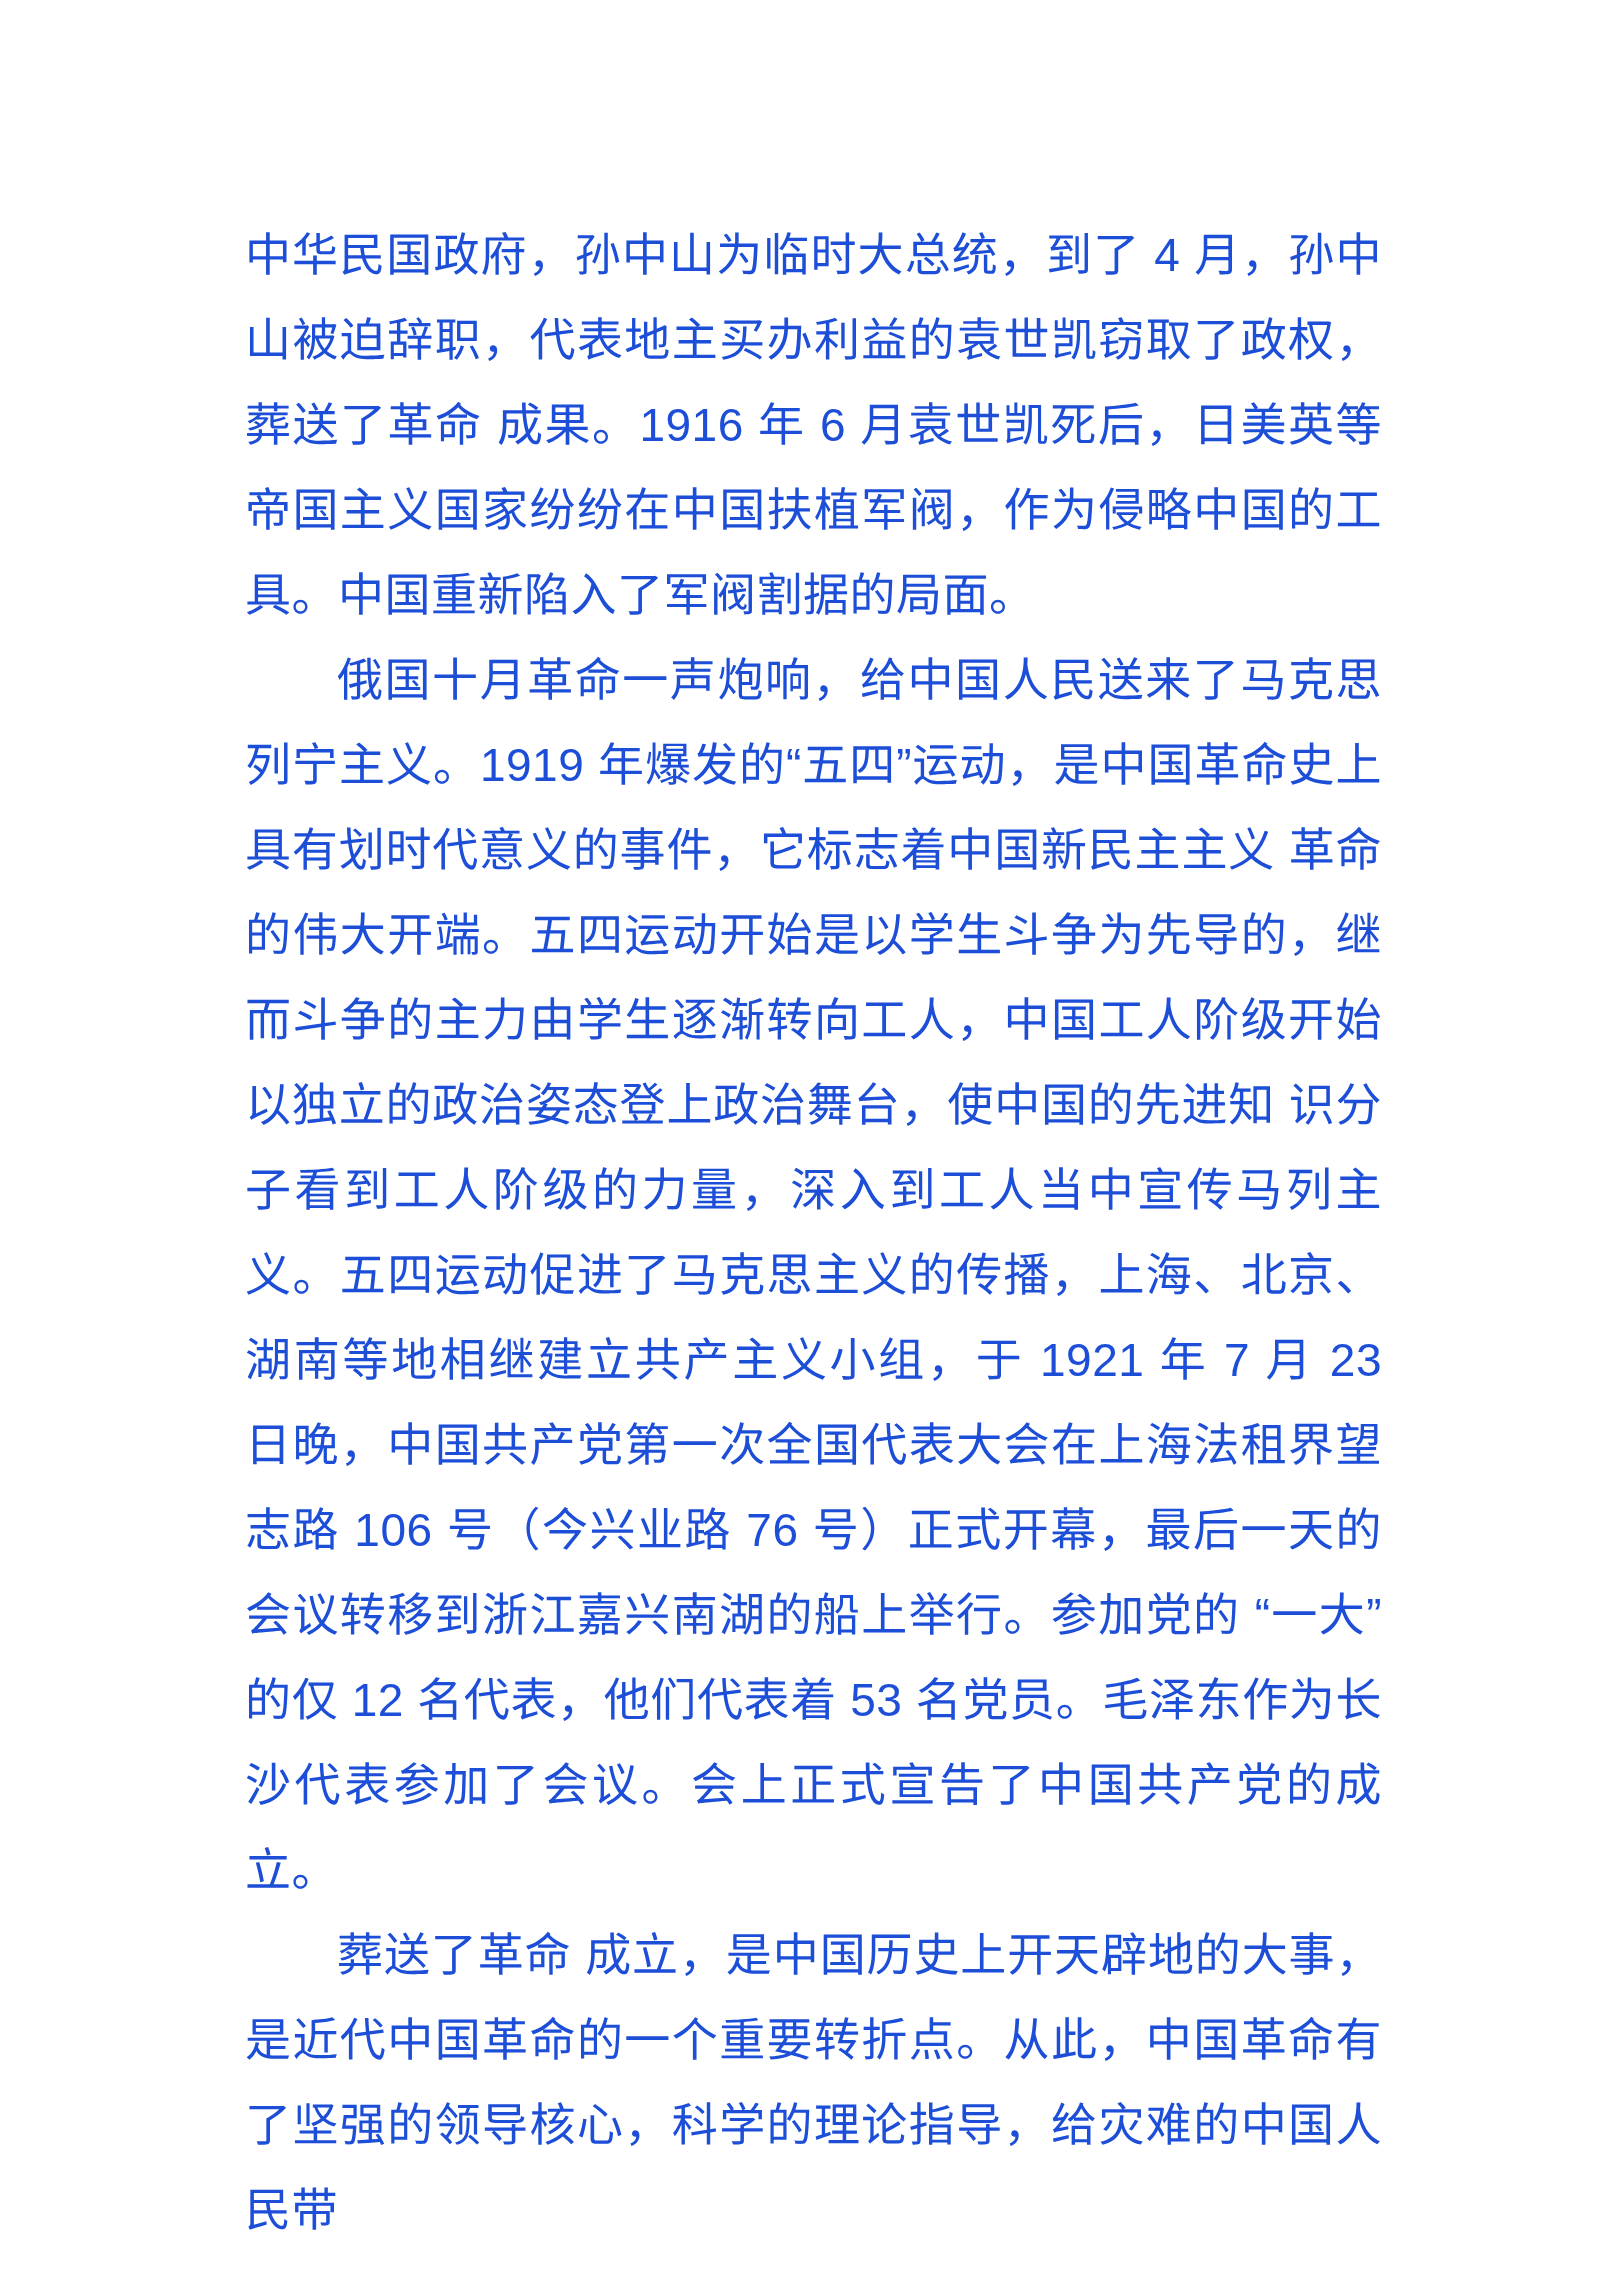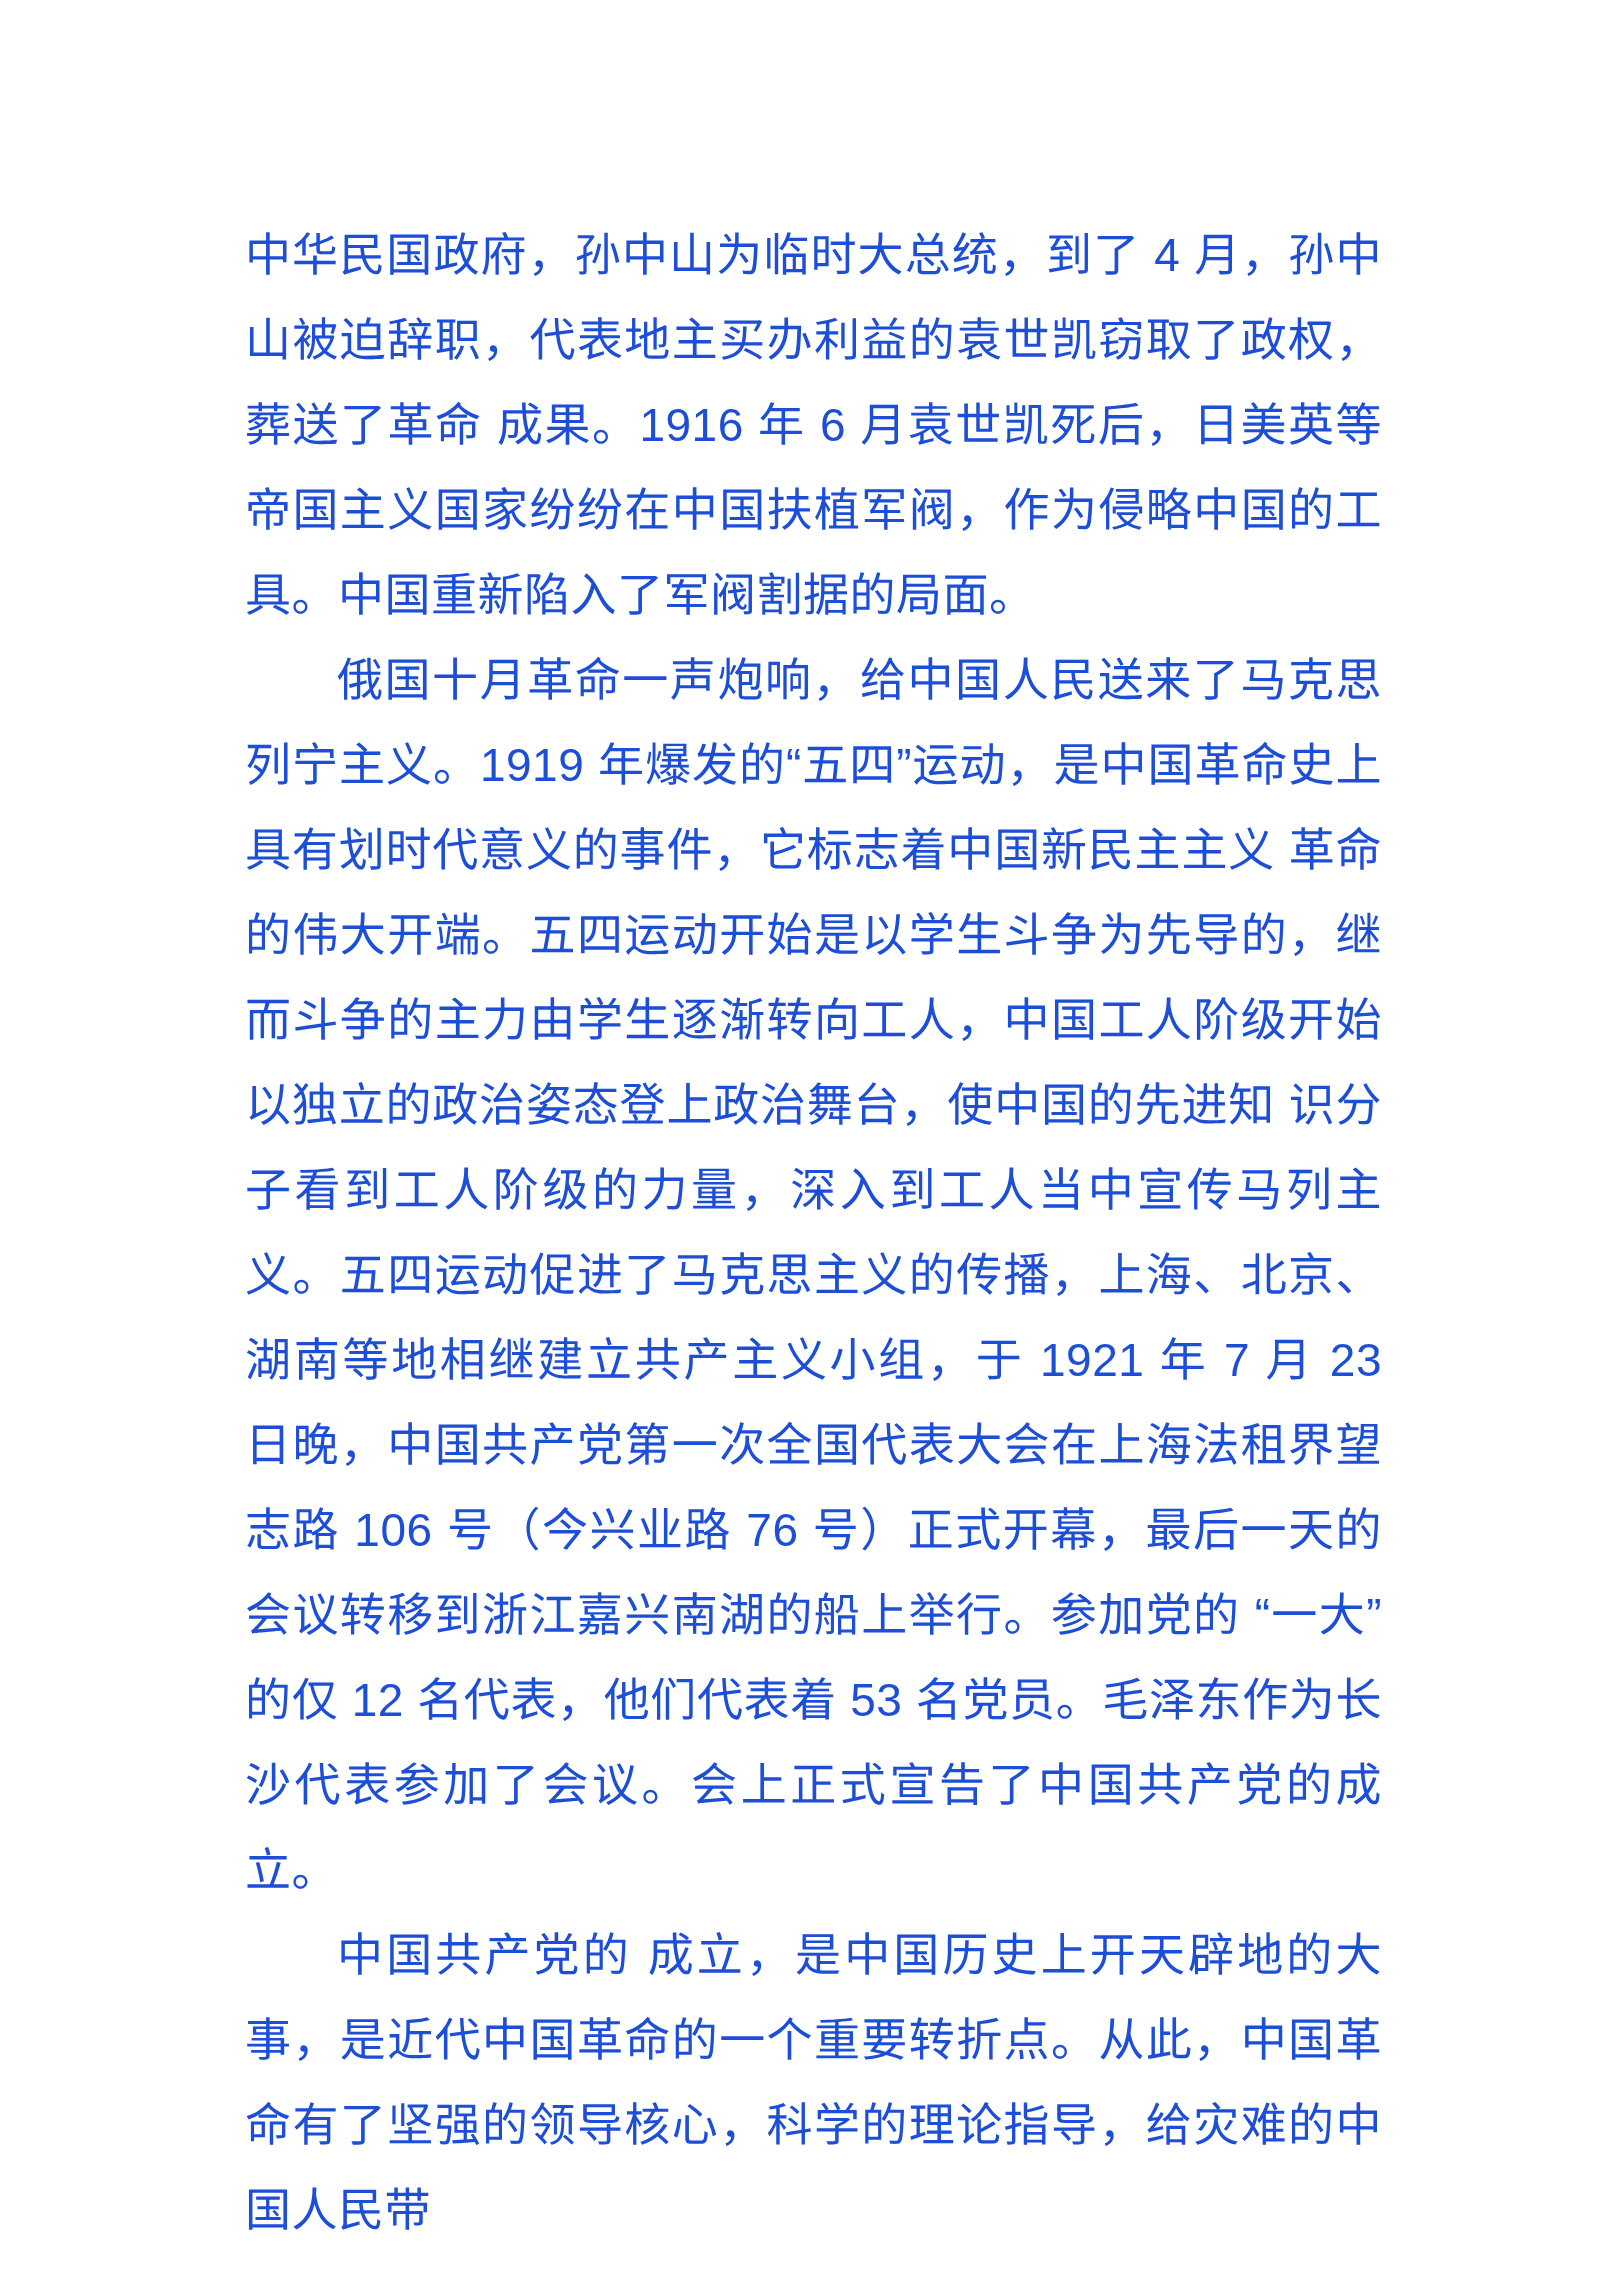--- a/index.html
+++ b/index.html
@@ -35,16 +35,16 @@
     text-indent: 2em;
   }
 </style>
 </head>
 <body>
 
 <div class="page">
   <div class="doc-content">
     <p>中华民国政府，孙中山为临时大总统，到了 4 月，孙中山被迫辞职，代表地主买办利益的袁世凯窃取了政权，葬送了革命 成果。1916 年 6 月袁世凯死后，日美英等帝国主义国家纷纷在中国扶植军阀，作为侵略中国的工具。中国重新陷入了军阀割据的局面。</p>
     <p class="indent">俄国十月革命一声炮响，给中国人民送来了马克思列宁主义。1919 年爆发的“五四”运动，是中国革命史上具有划时代意义的事件，它标志着中国新民主主义 革命的伟大开端。五四运动开始是以学生斗争为先导的，继而斗争的主力由学生逐渐转向工人，中国工人阶级开始以独立的政治姿态登上政治舞台，使中国的先进知 识分子看到工人阶级的力量，深入到工人当中宣传马列主义。五四运动促进了马克思主义的传播，上海、北京、湖南等地相继建立共产主义小组，于 1921 年 7 月 23 日晚，中国共产党第一次全国代表大会在上海法租界望志路 106 号（今兴业路 76 号）正式开幕，最后一天的会议转移到浙江嘉兴南湖的船上举行。参加党的 “一大”的仅 12 名代表，他们代表着 53 名党员。毛泽东作为长沙代表参加了会议。会上正式宣告了中国共产党的成立。</p>
-    <p class="indent">中国共产党的 成立，是中国历史上开天辟地的大事，是近代中国革命的一个重要转折点。从此，中国革命有了坚强的领导核心，科学的理论指导，给灾难的中国人民带</p>
+    <p class="indent">葬送了革命 成立，是中国历史上开天辟地的大事，是近代中国革命的一个重要转折点。从此，中国革命有了坚强的领导核心，科学的理论指导，给灾难的中国人民带</p>
   </div>
 </div>
 
 
 </body></html>

